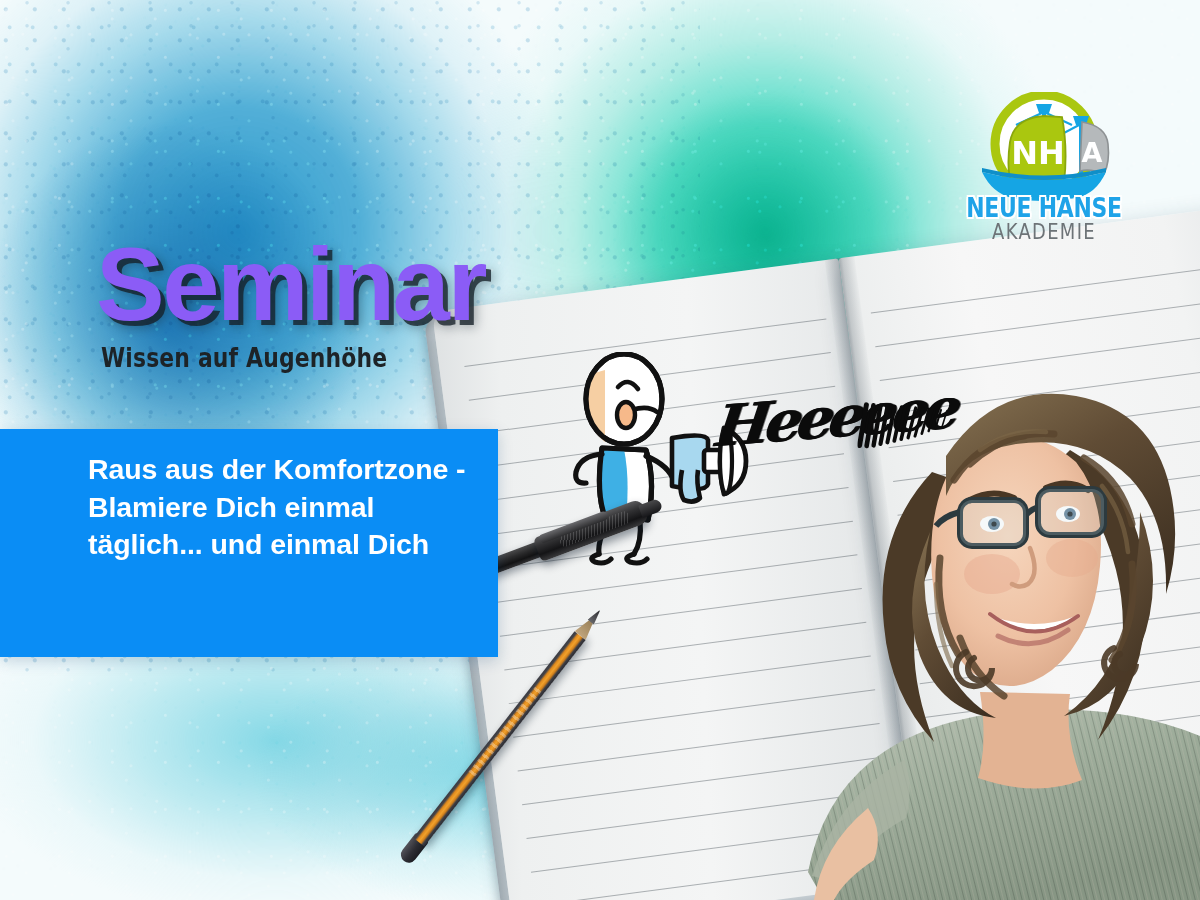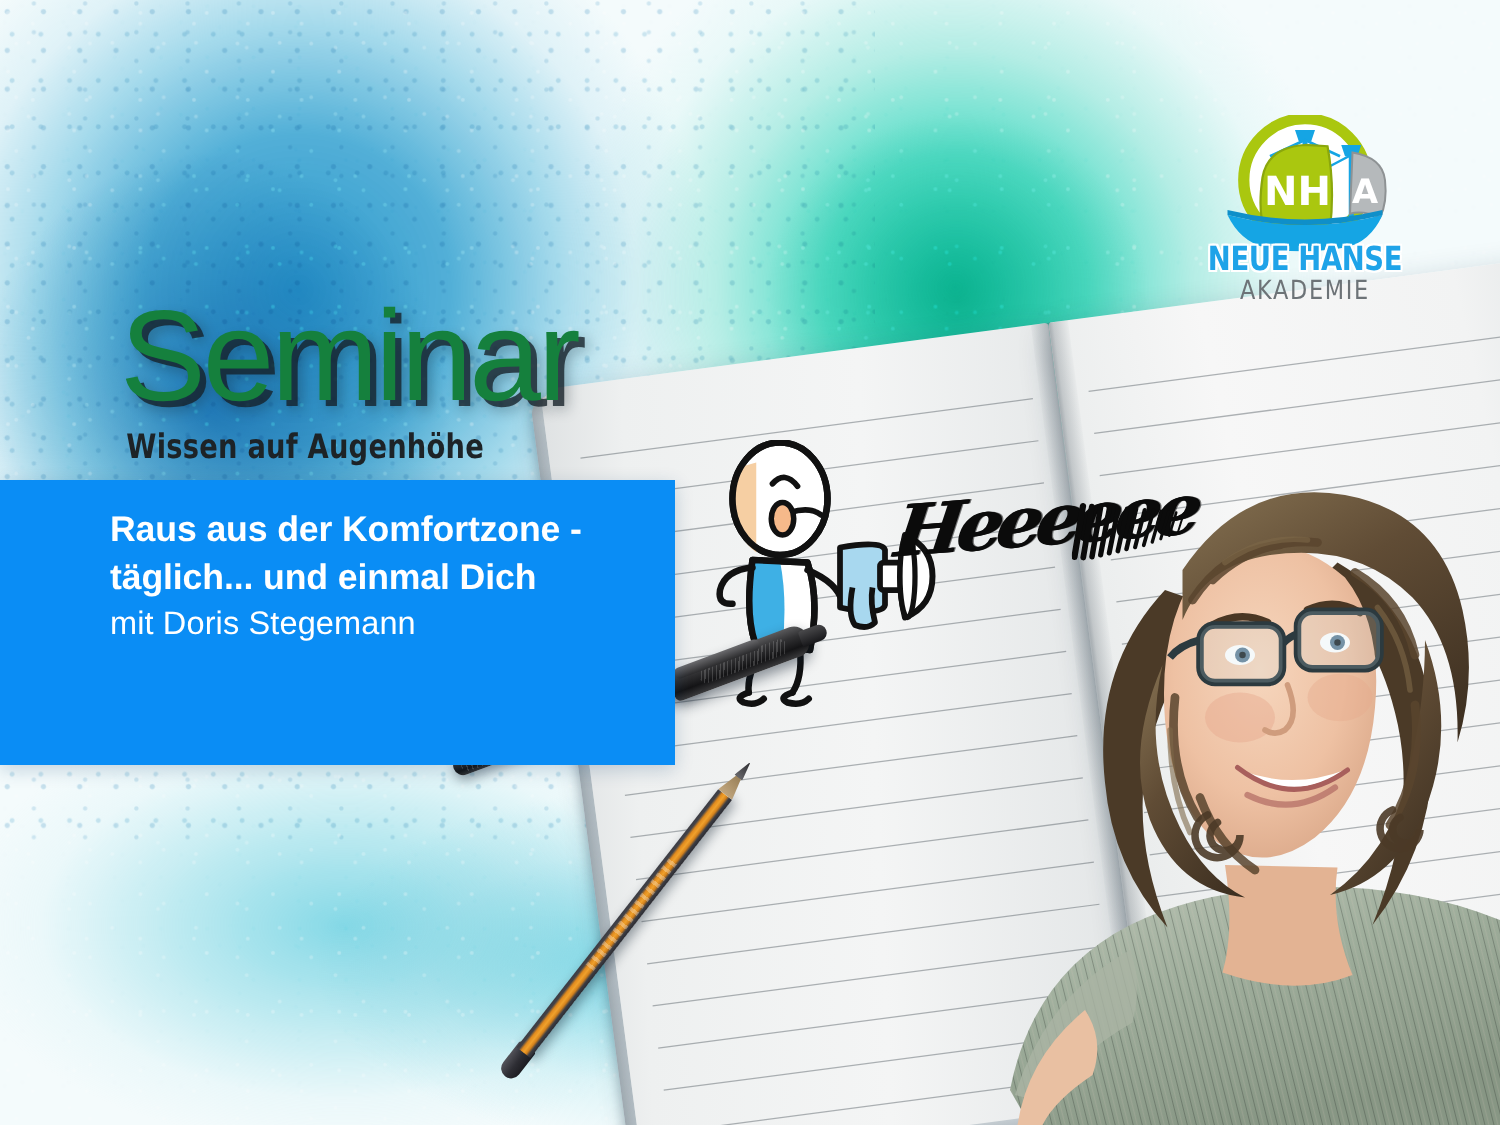--- a/index.html
+++ b/index.html
@@ -213,35 +213,35 @@
     background:repeating-linear-gradient(90deg, rgba(255,255,255,.5) 0 3px, transparent 3px 7px);
     opacity:.55;
   }
 
   
   .portrait { position:absolute; left:784px; top:352px; width:416px; height:548px; }
 
   
   .title-block { position:absolute; left:96px; top:236px; }
   .title {
-    font-size:103px; font-weight:400; color:#15803d; line-height:.96;
+    font-size:103px; font-weight:700; color:#8b5cf6; line-height:.96;
     letter-spacing:-2.5px;
     text-shadow:5px 5px 0 rgba(22,32,40,.78), 7px 7px 11px rgba(15,28,38,.35);
   }
   .subtitle {
     margin-top:7px; margin-left:5px;
     font-size:27px; font-weight:600; color:#1d2327;
     font-family:"DejaVu Sans Condensed","Liberation Sans", sans-serif;
     transform:scaleX(.9); transform-origin:left center;
     letter-spacing:.2px;
   }
 
   
   .bluebox {
-    position:absolute; left:0; top:384px; width:540px; height:228px;
+    position:absolute; left:0; top:429px; width:498px; height:228px;
     background:#0a8df5; padding:22px 26px 0 88px;
     box-shadow:0 4px 14px rgba(10,60,110,.2);
   }
   .bb-head {
     font-size:28.5px; font-weight:700; color:#ffffff; line-height:1.32;
     letter-spacing:-.1px;
   }
   .bb-sub {
     margin-top:2px; font-size:26px; font-weight:400; color:#ffffff;
     letter-spacing:.1px;
@@ -498,23 +498,23 @@
   </div>
 
   <div class="title-block">
     <div class="title">Seminar</div>
     <div class="subtitle">Wissen auf Augenhöhe</div>
   </div>
 
   <div class="bluebox">
     <div class="bb-head">
       <div>Raus aus der Komfortzone -</div>
+      <div>Blamiere Dich einmal</div>
       <div>täglich... und einmal Dich</div>
     </div>
-    <div class="bb-sub">mit Doris Stegemann</div>
   </div>
 
   <div class="logo">
     <svg width="172" height="110" viewBox="0 0 172 110">
 
       <circle cx="86" cy="52" r="49" fill="#ffffff" stroke="#aac70f" stroke-width="9"></circle>
 
       <rect x="84" y="14" width="4" height="72" fill="#15a5e4"></rect>
       <rect x="121" y="26" width="4" height="58" fill="#15a5e4"></rect>
       <path d="M78 12 h16 l-3 9 h-10 Z" fill="#15a5e4"></path>

